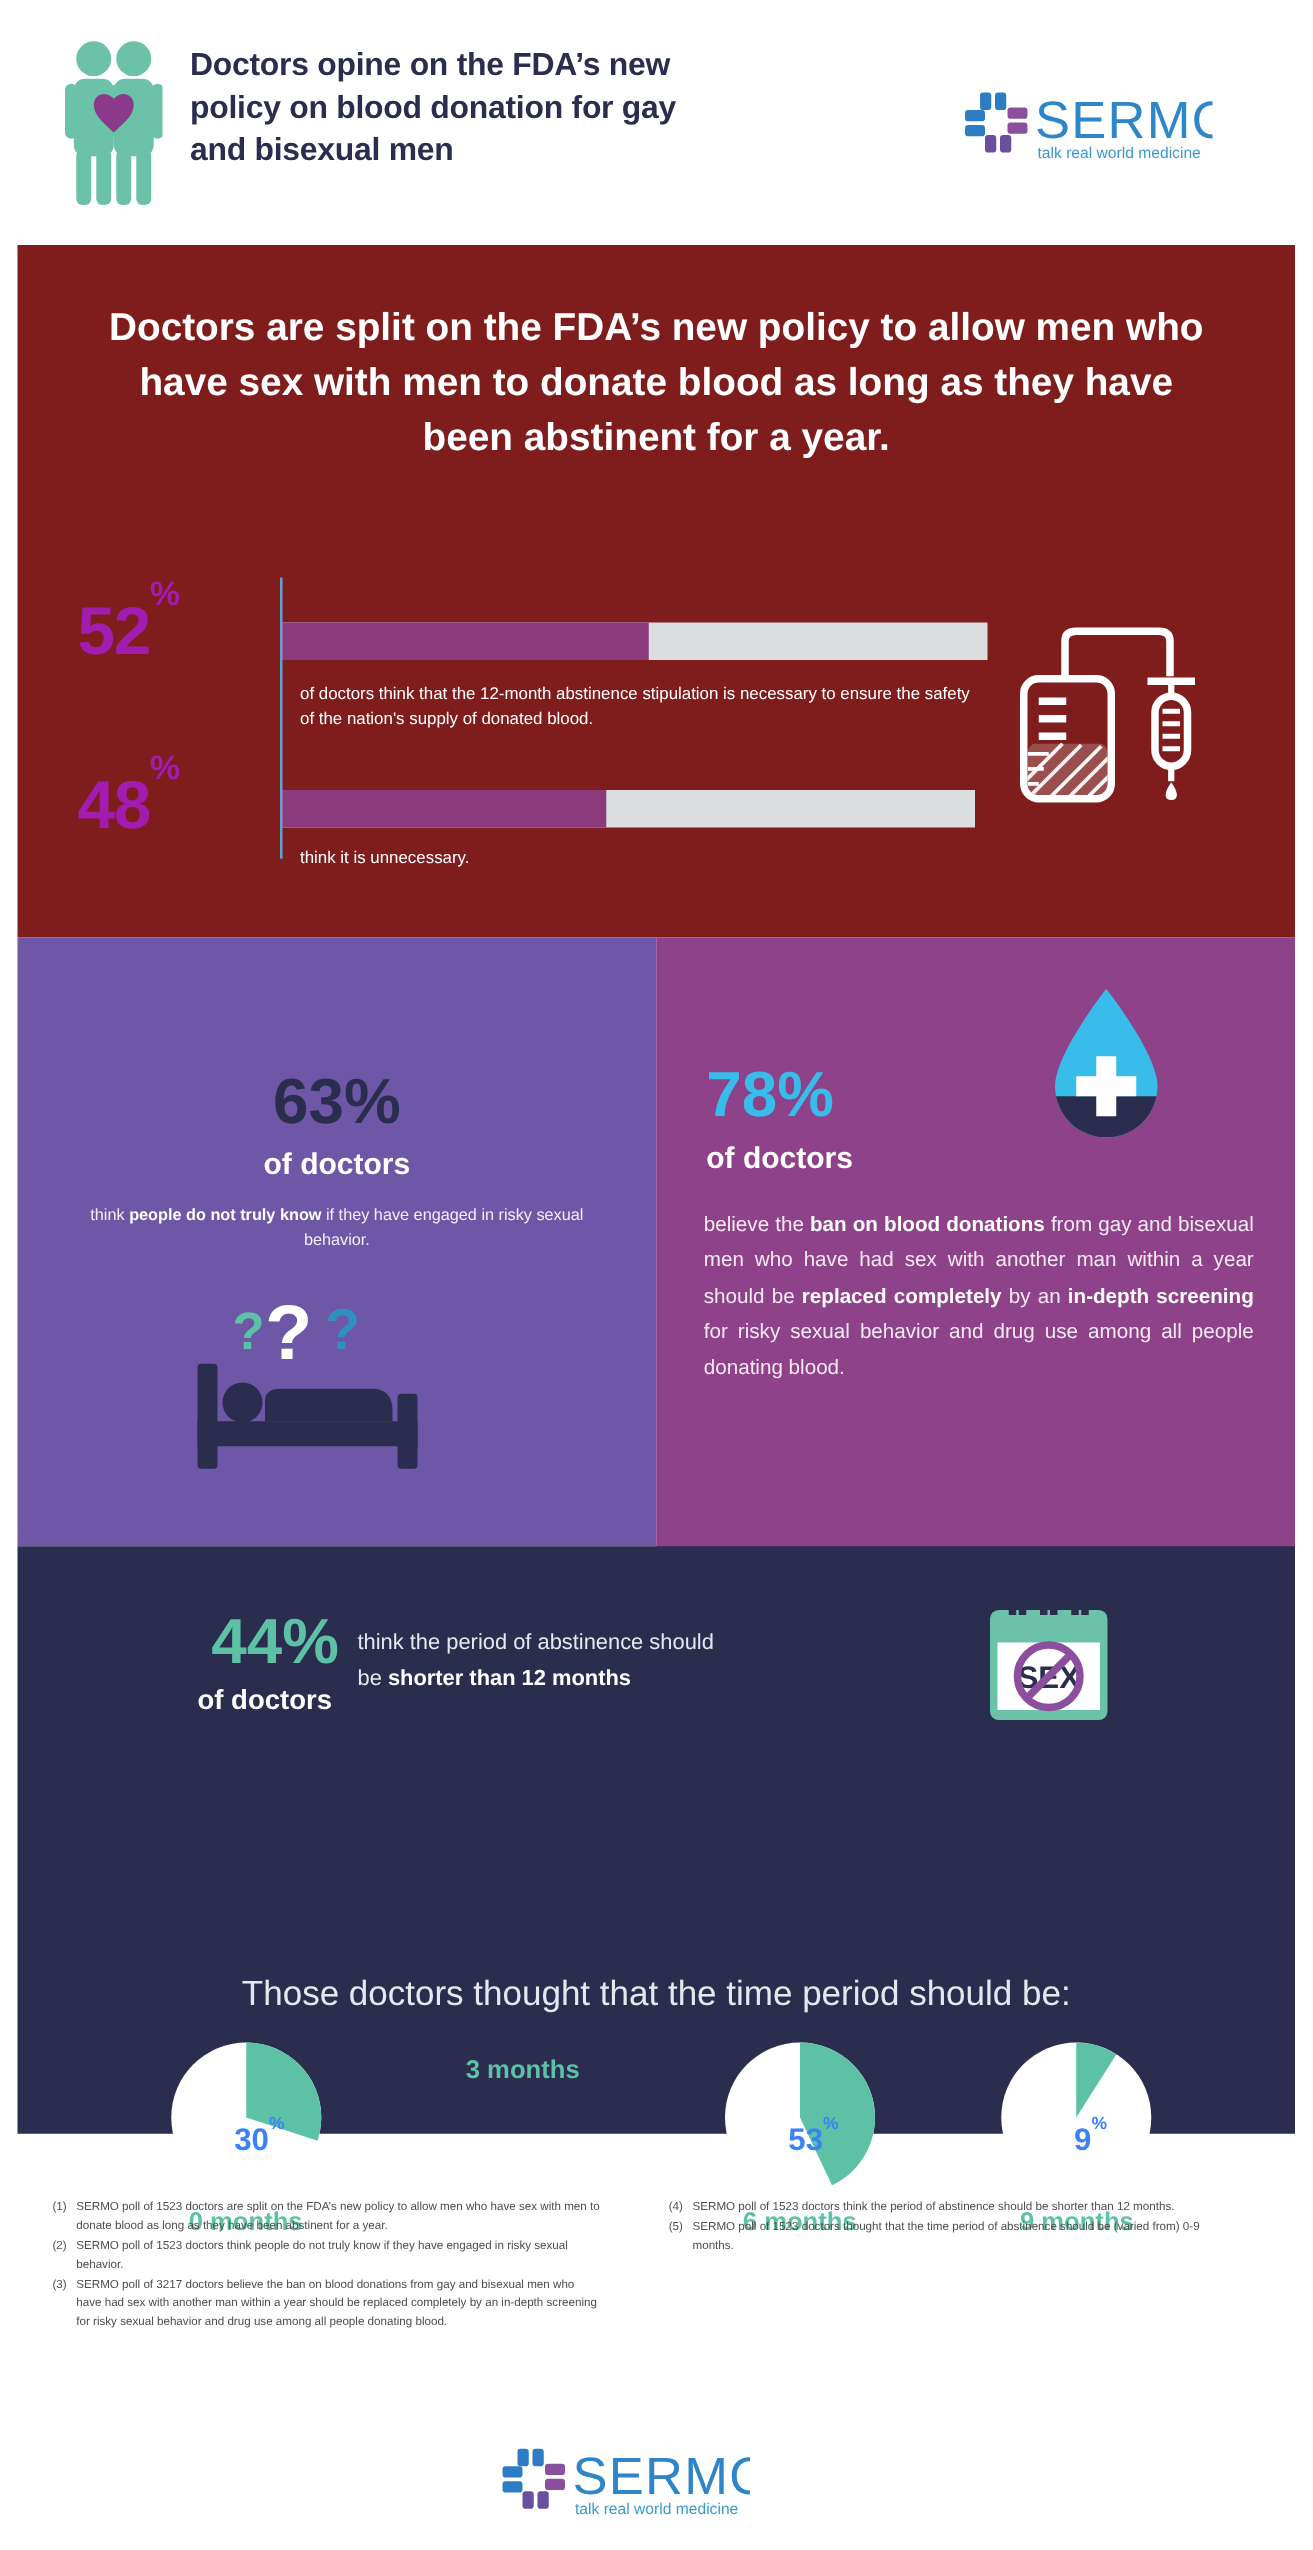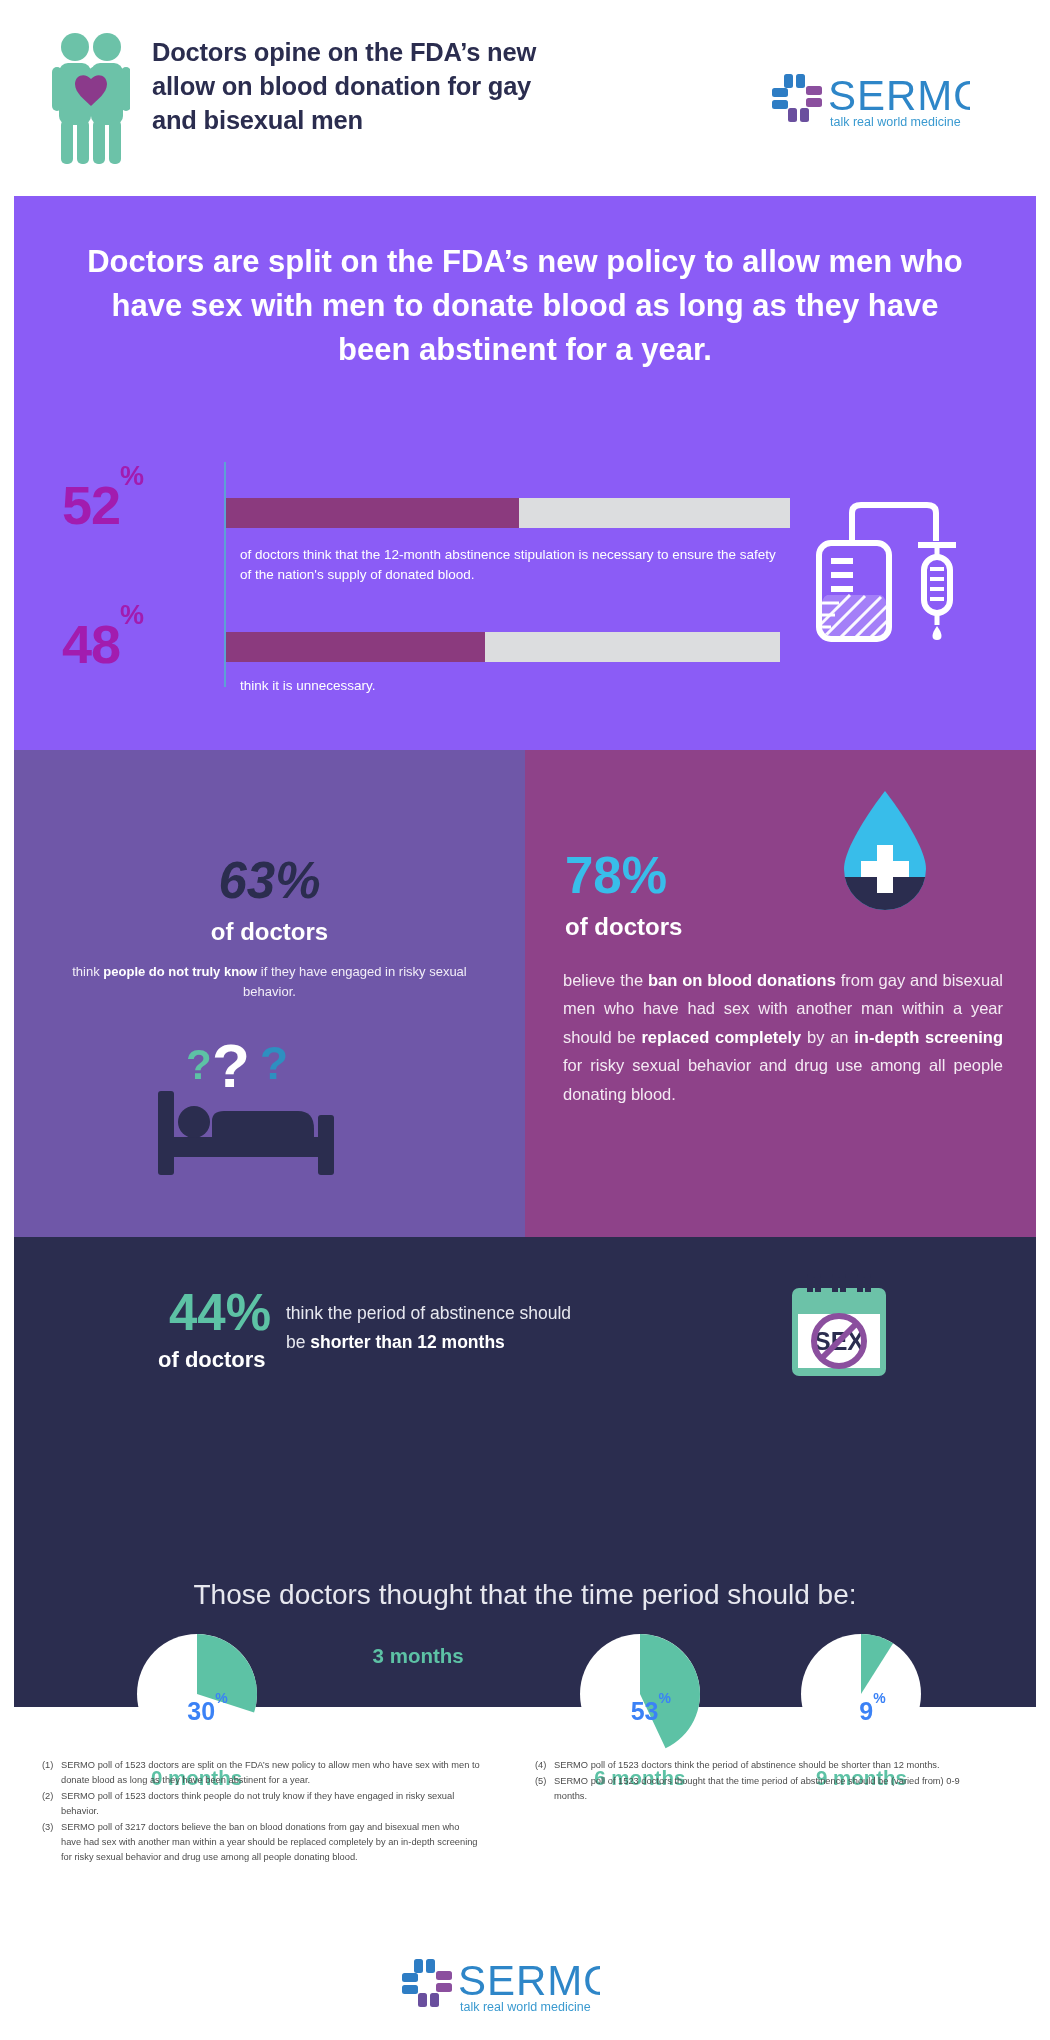--- a/index.html
+++ b/index.html
@@ -19,21 +19,21 @@
   .header-title {
     position: absolute; left: 152px; top: 36px; width: 420px;
     font-size: 25.5px; font-weight: bold; line-height: 1.33;
     color: #2b2d4f; letter-spacing: -0.2px;
   }
   .sermo-logo-top { position: absolute; left: 770px; top: 70px; }
 
   
   .blue-section {
     position: absolute; left: 14px; top: 196px; width: 1022px; height: 554px;
-    background: #8b5cf6;
+    background: #7f1d1d;
   }
   .blue-heading {
     position: absolute; left: 60px; top: 44px; width: 902px;
     text-align: center; color: #ffffff;
     font-size: 31px; font-weight: bold; line-height: 1.42;
   }
   .stat-pct {
     position: absolute; font-weight: bold; color: #a21caf;
     font-size: 54px; line-height: 1; letter-spacing: -1px;
   }
@@ -49,21 +49,21 @@
   }
   .iv-icon { position: absolute; left: 805px; top: 495px; }
 
   
   .purple-section {
     position: absolute; left: 14px; top: 750px; width: 511px; height: 487px;
     background: #6f57a8;
   }
   .purple-pct {
     position: absolute; left: 0; top: 105px; width: 511px; text-align: center;
-    font-size: 51px; font-weight: bold; color: #2b2d4f; line-height: 1; font-style: italic;
+    font-size: 51px; font-weight: bold; color: #2b2d4f; line-height: 1;
   }
   .of-doctors-purple {
     position: absolute; left: 0; top: 168px; width: 511px; text-align: center;
     font-size: 24px; font-weight: bold; color: #ffffff;
   }
   .purple-body {
     position: absolute; left: 38px; top: 212px; width: 435px; text-align: center;
     font-size: 13px; color: #f2eef8; line-height: 1.5;
   }
   .purple-body b { font-weight: bold; color: #ffffff; }
@@ -159,21 +159,21 @@
         <circle cx="55" cy="15" r="14"></circle>
         <rect x="39" y="31" width="32" height="62" rx="9"></rect>
         <rect x="41" y="88" width="12" height="44" rx="5"></rect>
         <rect x="57" y="88" width="12" height="44" rx="5"></rect>
         <rect x="69" y="35" width="10" height="44" rx="5"></rect>
       </g>
       <path d="M39 47 C33 40, 23 43, 23 52 C23 61, 33 68, 39 74 C45 68, 55 61, 55 52 C55 43, 45 40, 39 47 Z" fill="#8b3a8b"></path>
     </svg>
   </div>
 
-  <div class="header-title">Doctors opine on the FDA’s new allow on blood donation for gay and bisexual men</div>
+  <div class="header-title">Doctors opine on the FDA’s new policy on blood donation for gay and bisexual men</div>
 
   <div class="sermo-logo-top">
     <svg width="200" height="62" viewBox="0 0 200 62">
       <g>
         <rect x="14" y="4" width="9" height="14" rx="2.5" fill="#2e7dc4"></rect>
         <rect x="26" y="4" width="9" height="14" rx="2.5" fill="#2e7dc4"></rect>
         <rect x="2" y="18" width="16" height="9" rx="2.5" fill="#2e7dc4"></rect>
         <rect x="2" y="30" width="16" height="9" rx="2.5" fill="#2e7dc4"></rect>
         <rect x="36" y="16" width="16" height="9" rx="2.5" fill="#8b4f9e"></rect>
         <rect x="36" y="28" width="16" height="9" rx="2.5" fill="#8b4f9e"></rect>

